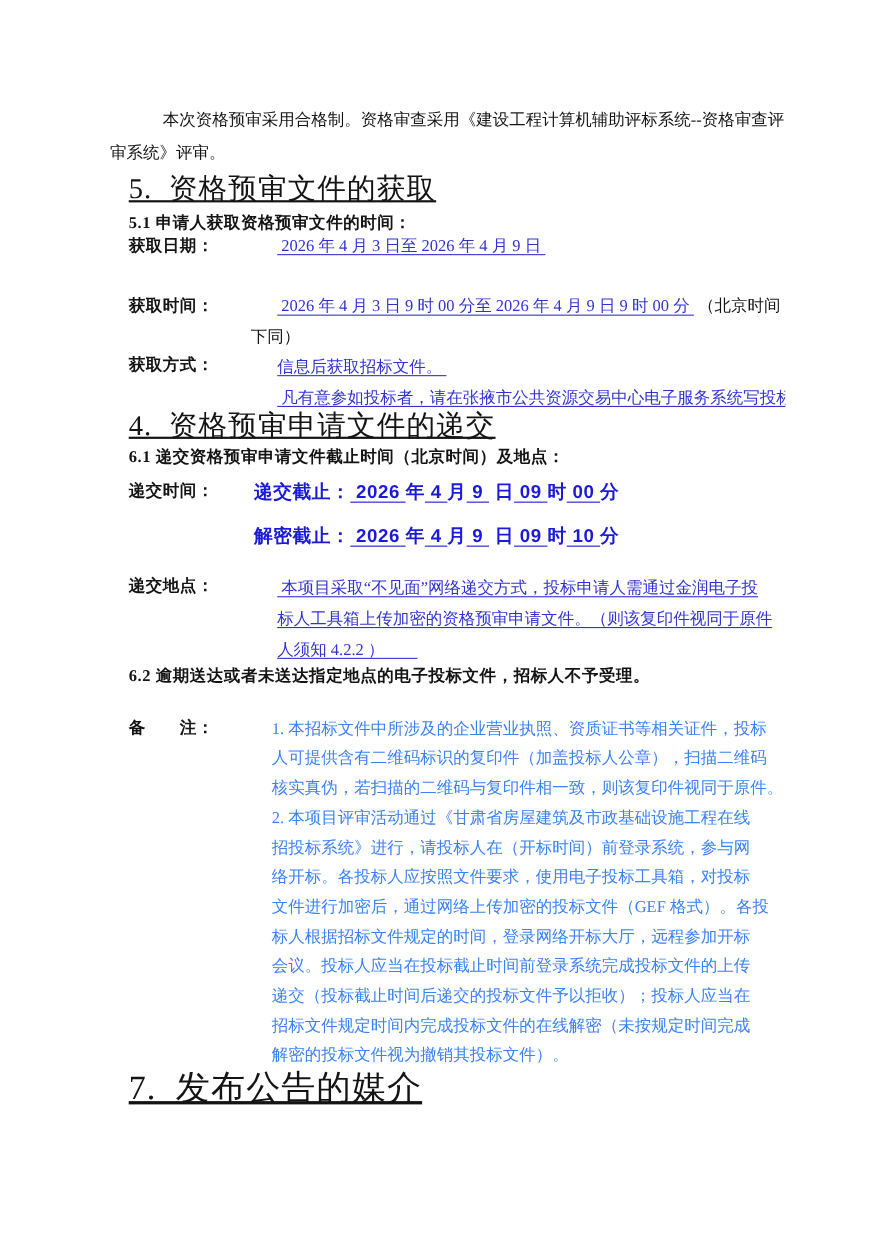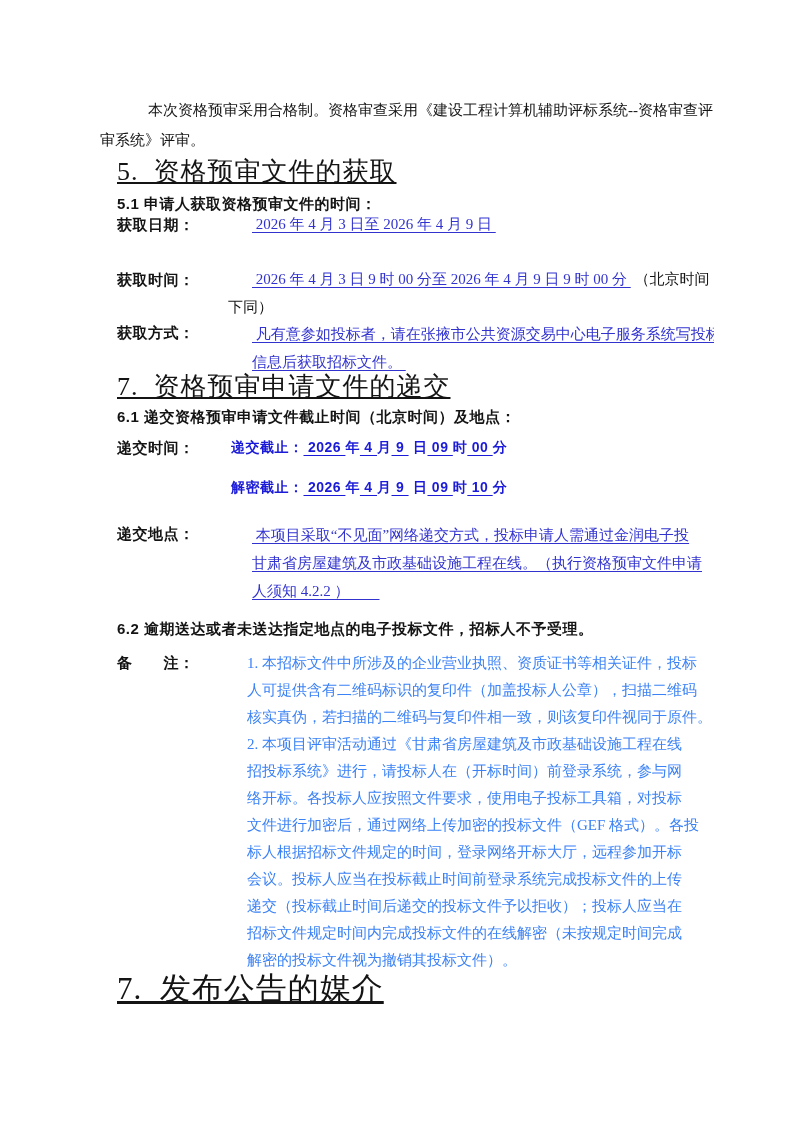--- a/index.html
+++ b/index.html
@@ -3,30 +3,30 @@
 <meta charset="utf-8">
 <style>
   html,body { margin:0; padding:0; background:#ffffff; }
   .page {
     position:relative; width:714px; height:1122px; background:#ffffff;
     overflow:hidden; color:#141414;
     font-family:"Liberation Serif","DejaVu Serif",serif;
   }
   .t { position:absolute; white-space:pre; font-size:15px; line-height:21px; }
   
-  .hei { font-family:Liberation Sans, sans-serif; font-weight:bold; letter-spacing:0.5px; }
+  .hei { font-family:Liberation Serif, serif; font-weight:bold; letter-spacing:0.5px; }
   
   .h  { font-size:26px; line-height:30px; letter-spacing:1px;text-decoration:underline; }
   .h7 { font-size:31px; line-height:28px; }
   
   .blue { color:#3233cf;margin-left:24px; }
   .ul   { text-decoration:underline; text-underline-offset:3px; }
   .u-lines > div { text-decoration:underline; text-underline-offset:3px; line-height:28px; white-space:pre; }
   
-  .bb { color:#1a1ad8; font-family:"Liberation Sans","DejaVu Sans",sans-serif; font-weight:bold; font-size:14px; letter-spacing:0.5px; }
+  .bb { color:#1a1ad8; font-family:"Liberation Sans","DejaVu Sans",sans-serif; font-weight:bold; font-size:17px; letter-spacing:0.5px; }
   .bb .u { text-decoration:underline; text-underline-offset:3px; }
   .blue .u { text-decoration:underline; text-underline-offset:3px; }
   
   .k { color:#141414 !important; text-decoration:none !important; }
   
   .note { color:#3b82f6; }
   .note-lines > div { line-height:27px; white-space:pre; }
 </style>
 </head>
 <body>
@@ -45,38 +45,38 @@
   </div>
 
   <div>
     <div class="t hei" style="left:117px;top:269px">获取时间：</div>
     <div class="t blue" style="left:228px;top:269px"><span class="u"> 2026 年 4 月 3 日 9 时 00 分至 2026 年 4 月 9 日 9 时 00 分 </span><span class="k"> （北京时间，</span></div>
     <div class="t" style="left:228px;top:297px">下同）</div>
   </div>
 
   <div>
     <div class="t hei" style="left:117px;top:322px">获取方式：</div>
-    <div class="t blue u-lines" style="left:228px;top:320px"><div> 凡有意参如投标者，请在张掖市公共资源交易中心电子服务系统写投标</div><div>信息后获取招标文件。 </div></div>
+    <div class="t blue u-lines" style="left:228px;top:320px"><div>信息后获取招标文件。 </div><div> 凡有意参如投标者，请在张掖市公共资源交易中心电子服务系统写投标</div></div>
   </div>
 
-  <div class="t h" style="left:117px;top:372px">7.  资格预审申请文件的递交</div>
+  <div class="t h" style="left:117px;top:372px">4.  资格预审申请文件的递交</div>
   <div class="t hei" style="left:117px;top:406px">6.1 递交资格预审申请文件截止时间（北京时间）及地点：</div>
 
   <div>
     <div class="t hei" style="left:117px;top:437px">递交时间：</div>
     <div class="t bb" style="left:231px;top:437px"><span>递交截止：</span><span class="u"> 2026 </span><span>年</span><span class="u"> 4 </span><span>月</span><span class="u"> 9 </span><span> 日</span><span class="u"> 09 </span><span>时</span><span class="u"> 00 </span><span>分</span></div>
     <div class="t bb" style="left:231px;top:477px"><span>解密截止：</span><span class="u"> 2026 </span><span>年</span><span class="u"> 4 </span><span>月</span><span class="u"> 9 </span><span> 日</span><span class="u"> 09 </span><span>时</span><span class="u"> 10 </span><span>分</span></div>
   </div>
 
   <div>
     <div class="t hei" style="left:117px;top:523px">递交地点：</div>
-    <div class="t blue u-lines" style="left:228px;top:521px"><div> 本项目采取“不见面”网络递交方式，投标申请人需通过金润电子投</div><div>甘肃省房屋建筑及市政基础设施工程在线。（执行资格预审文件申请</div><div>人须知 4.2.2 ）　　</div></div>
+    <div class="t blue u-lines" style="left:228px;top:521px"><div> 本项目采取“不见面”网络递交方式，投标申请人需通过金润电子投</div><div>标人工具箱上传加密的资格预审申请文件。（则该复印件视同于原件</div><div>人须知 4.2.2 ）　　</div></div>
   </div>
 
-  <div class="t hei" style="left:117px;top:618px">6.2 逾期送达或者未送达指定地点的电子投标文件，招标人不予受理。</div>
+  <div class="t hei" style="left:117px;top:605px">6.2 逾期送达或者未送达指定地点的电子投标文件，招标人不予受理。</div>
 
   <div>
     <div class="t hei" style="left:117px;top:652px">备　　注：</div>
     <div class="t note note-lines" style="left:247px;top:650px"><div>1. 本招标文件中所涉及的企业营业执照、资质证书等相关证件，投标</div><div>人可提供含有二维码标识的复印件（加盖投标人公章），扫描二维码</div><div>核实真伪，若扫描的二维码与复印件相一致，则该复印件视同于原件。</div><div>2. 本项目评审活动通过《甘肃省房屋建筑及市政基础设施工程在线</div><div>招投标系统》进行，请投标人在（开标时间）前登录系统，参与网</div><div>络开标。各投标人应按照文件要求，使用电子投标工具箱，对投标</div><div>文件进行加密后，通过网络上传加密的投标文件（GEF 格式）。各投</div><div>标人根据招标文件规定的时间，登录网络开标大厅，远程参加开标</div><div>会议。投标人应当在投标截止时间前登录系统完成投标文件的上传</div><div>递交（投标截止时间后递交的投标文件予以拒收）；投标人应当在</div><div>招标文件规定时间内完成投标文件的在线解密（未按规定时间完成</div><div>解密的投标文件视为撤销其投标文件）。</div></div>
   </div>
 
   <div class="t h h7" style="left:117px;top:975px">7.  发布公告的媒介</div>
 
 </div>
 

